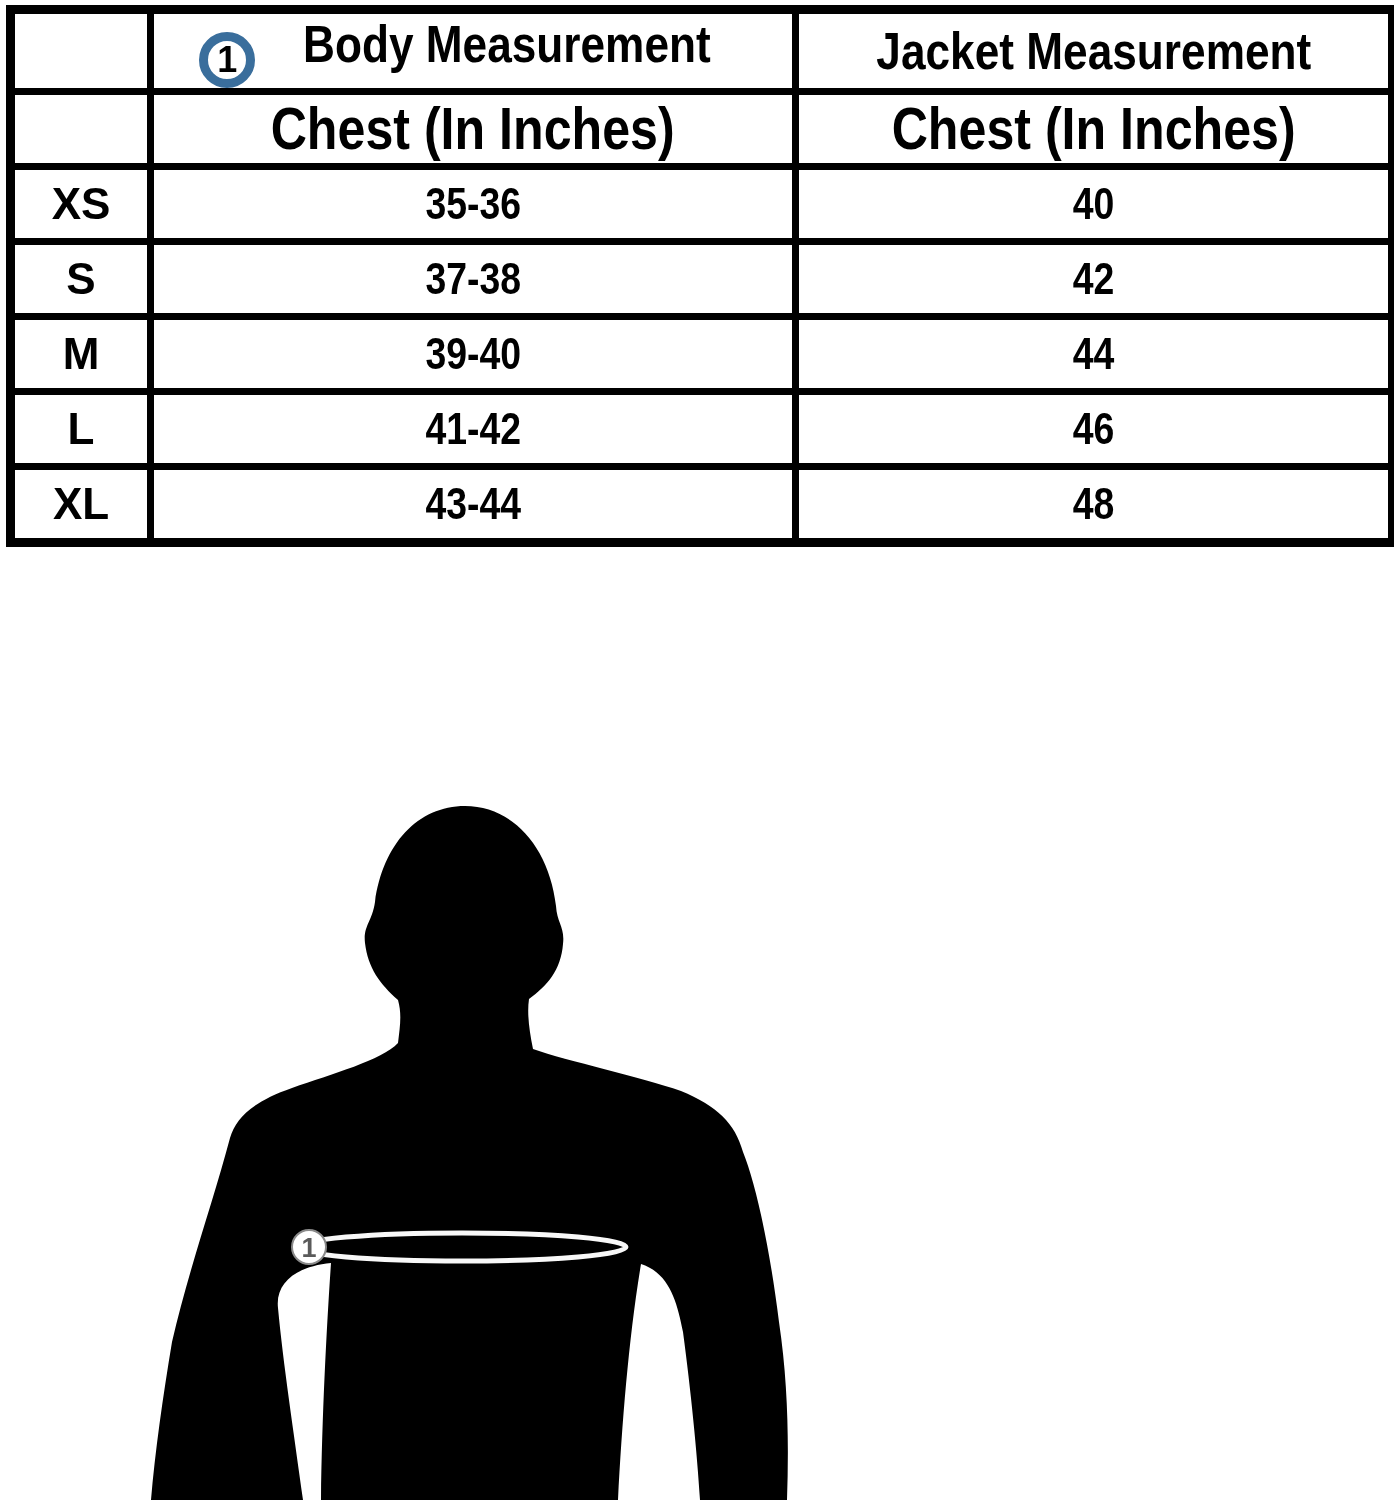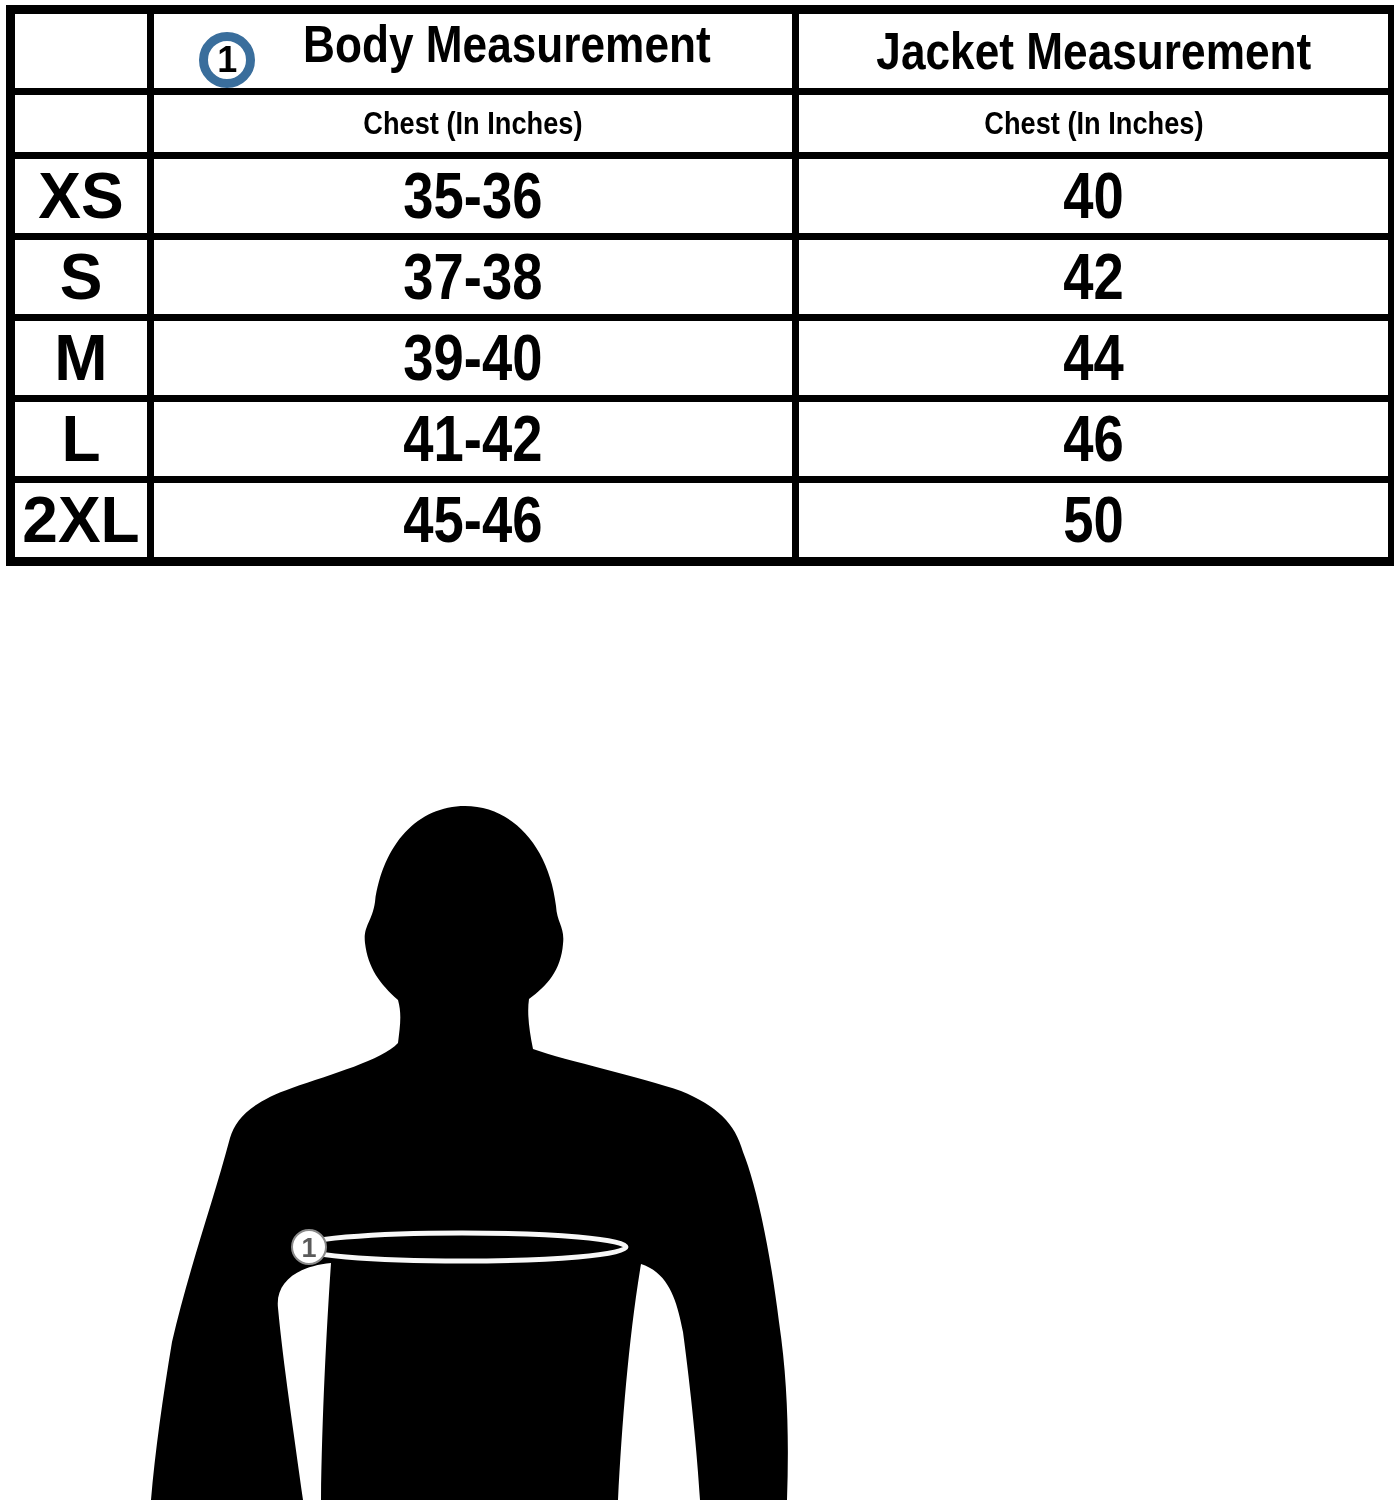--- a/index.html
+++ b/index.html
@@ -33,22 +33,22 @@
     text-align: center;
     vertical-align: middle;
     font-weight: bold;
     background: #ffffff;
     overflow: hidden;
     white-space: nowrap;
   }
   td.c-size { border-right-width: 11px; }
 
   tr.r-head1 td { height: 71px; font-size: 52px; }
-  tr.r-head2 td { height: 57px; font-size: 32px; }
-  tr.r-data  td { height: 68px; font-size: 64px; }
+  tr.r-head2 td { height: 57px; font-size: 59px; }
+  tr.r-data  td { height: 68px; font-size: 44px; }
 
   td.bg-body   { background: #FFFF00; }
   td.bg-jacket { background: #29ABE2; text-decoration: underline; }
 
   .cond {
     display: inline-block;
     transform: scaleX(0.85);
     transform-origin: 50% 50%;
   }
 
@@ -130,23 +130,23 @@
         <td class="c-size">M</td>
         <td><span class="cond">39-40</span></td>
         <td><span class="cond">44</span></td>
       </tr>
       <tr class="r-data">
         <td class="c-size">L</td>
         <td><span class="cond">41-42</span></td>
         <td><span class="cond">46</span></td>
       </tr>
       <tr class="r-data">
-        <td class="c-size">2XL</td>
-        <td><span class="cond">45-46</span></td>
-        <td><span class="cond">50</span></td>
+        <td class="c-size">XL</td>
+        <td><span class="cond">43-44</span></td>
+        <td><span class="cond">48</span></td>
       </tr>
     </tbody>
   </table>
 
   <svg class="figure" width="1394" height="740" viewBox="0 0 1394 740" xmlns="http://www.w3.org/2000/svg">
     <path fill="#000000" d="
       M 465 46
       C 418 46 383 84 375 142
       C 372 162 363 166 365 183
       C 368 208 380 224 398 240

